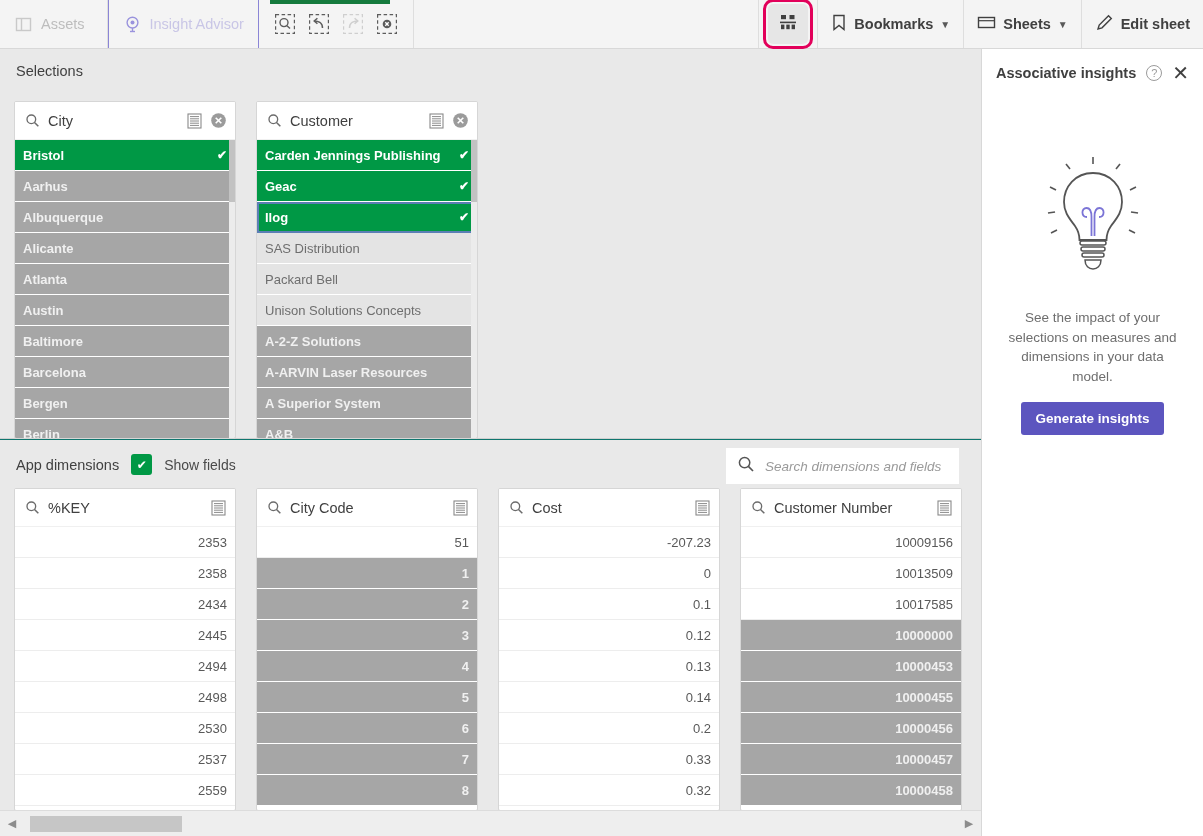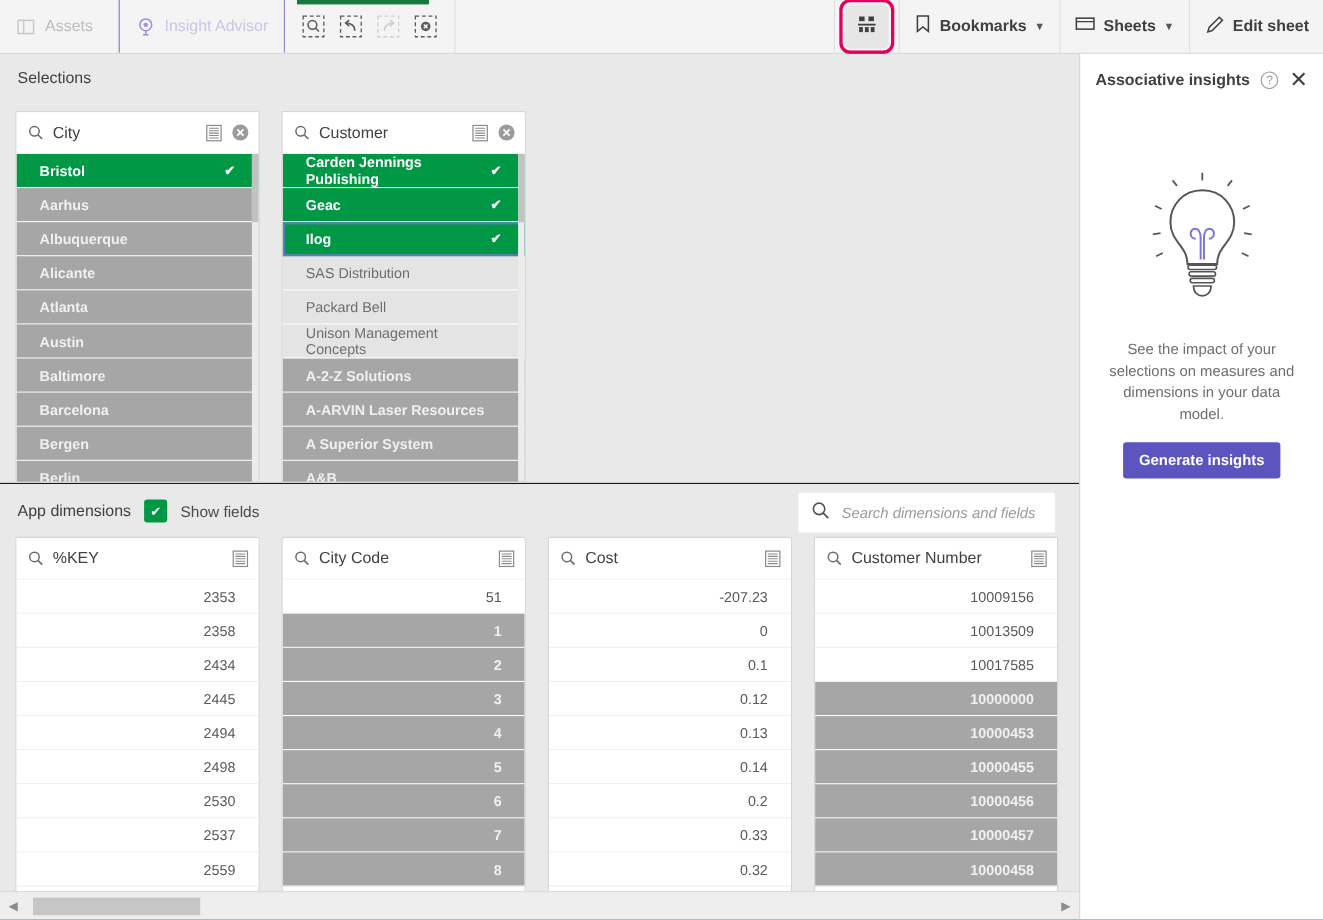--- a/index.html
+++ b/index.html
@@ -2,21 +2,21 @@
 <html><head>
 <meta charset="utf-8">
 <style>
   * { box-sizing: border-box; margin: 0; padding: 0; }
   html, body {
     width: 1203px; height: 836px;
     font-family: "Liberation Sans", sans-serif;
     background: #ffffff;
     overflow: hidden;
   }
-  .app { position: relative; width: 1203px; height: 836px; background:#0f172a; }
+  .app { position: relative; width: 1203px; height: 836px; background:#0f766e; }
 
   
   .toolbar {
     position: absolute; top: 0; left: 0; width: 1203px; height: 49px;
     background: #f4f4f4;
     border-bottom: 1px solid #d8d8d8;
     display: flex; align-items: stretch;
   }
   .tab {
     display: flex; align-items: center; gap: 8px;
@@ -90,21 +90,21 @@
   .lb-head {
     height: 38px; display:flex; align-items:center;
     padding: 0 8px 0 9px; background: #fff; gap: 7px;
     border-bottom: 1px solid #f0f0f0;
   }
   .lb-title { font-size: 14.5px; color:#404040; flex:1 1 auto; font-weight: 400;}
   .lb-icon { width: 17px; height:17px; display:flex; align-items:center; justify-content:center; }
   .lb-rows { }
   .lb-row {
     height: 31px; display:flex; align-items:center; justify-content:space-between;
-    padding: 0 21px; font-size: 13px;
+    padding: 0 8px; font-size: 13px;
     border-bottom: 1px solid #fff;
   }
   .lb-row.selected { background: #009845; color:#fff; font-weight: 600; }
   .lb-row.selected.focus { outline: 2px solid #5b7fb5; outline-offset:-2px; }
   .lb-row.excluded { background: #a6a6a6; color:#f0f0f0; font-weight:600; }
   .lb-row.alt { background: #e4e4e4; color:#6e6e6e; }
   .lb-row.optional { background: #fff; color:#404040; }
   .lb-check { font-size: 12px; }
   .lb-scroll {
     position:absolute; right: 0; top: 38px; bottom: 0; width: 6px; background: #ececec;
@@ -399,21 +399,21 @@
                 <span>Ilog</span>
                 <span class="lb-check">✔</span>
               </div>
               <div class="lb-row alt">
                 <span>SAS Distribution</span>
               </div>
               <div class="lb-row alt">
                 <span>Packard Bell</span>
               </div>
               <div class="lb-row alt">
-                <span>Unison Management Concepts</span>
+                <span>Unison Solutions Concepts</span>
               </div>
               <div class="lb-row excluded">
                 <span>A-2-Z Solutions</span>
               </div>
               <div class="lb-row excluded">
                 <span>A-ARVIN Laser Resources</span>
               </div>
               <div class="lb-row excluded">
                 <span>A Superior System</span>
               </div>

